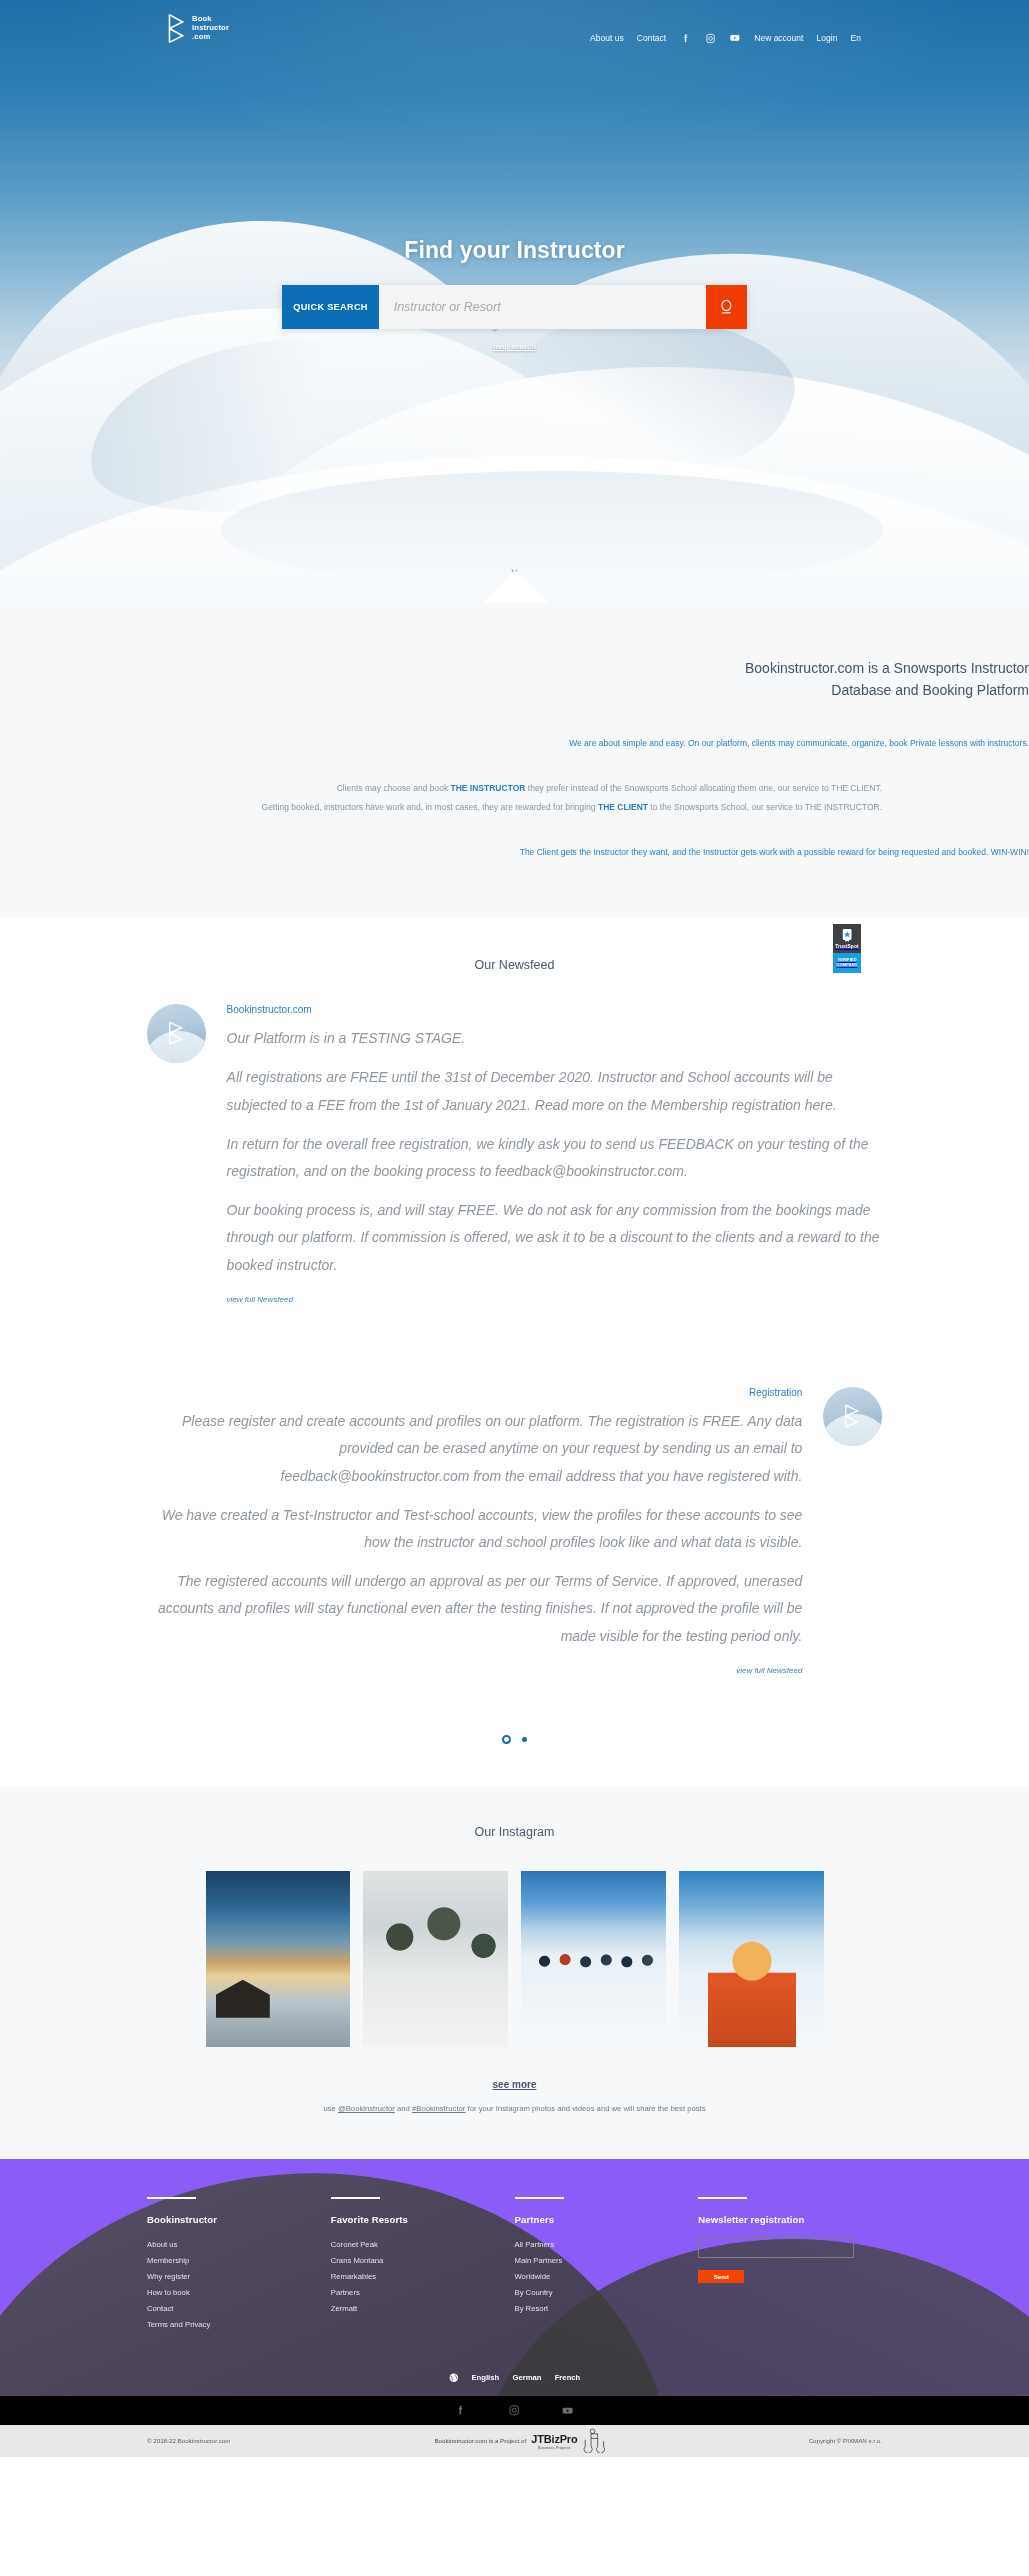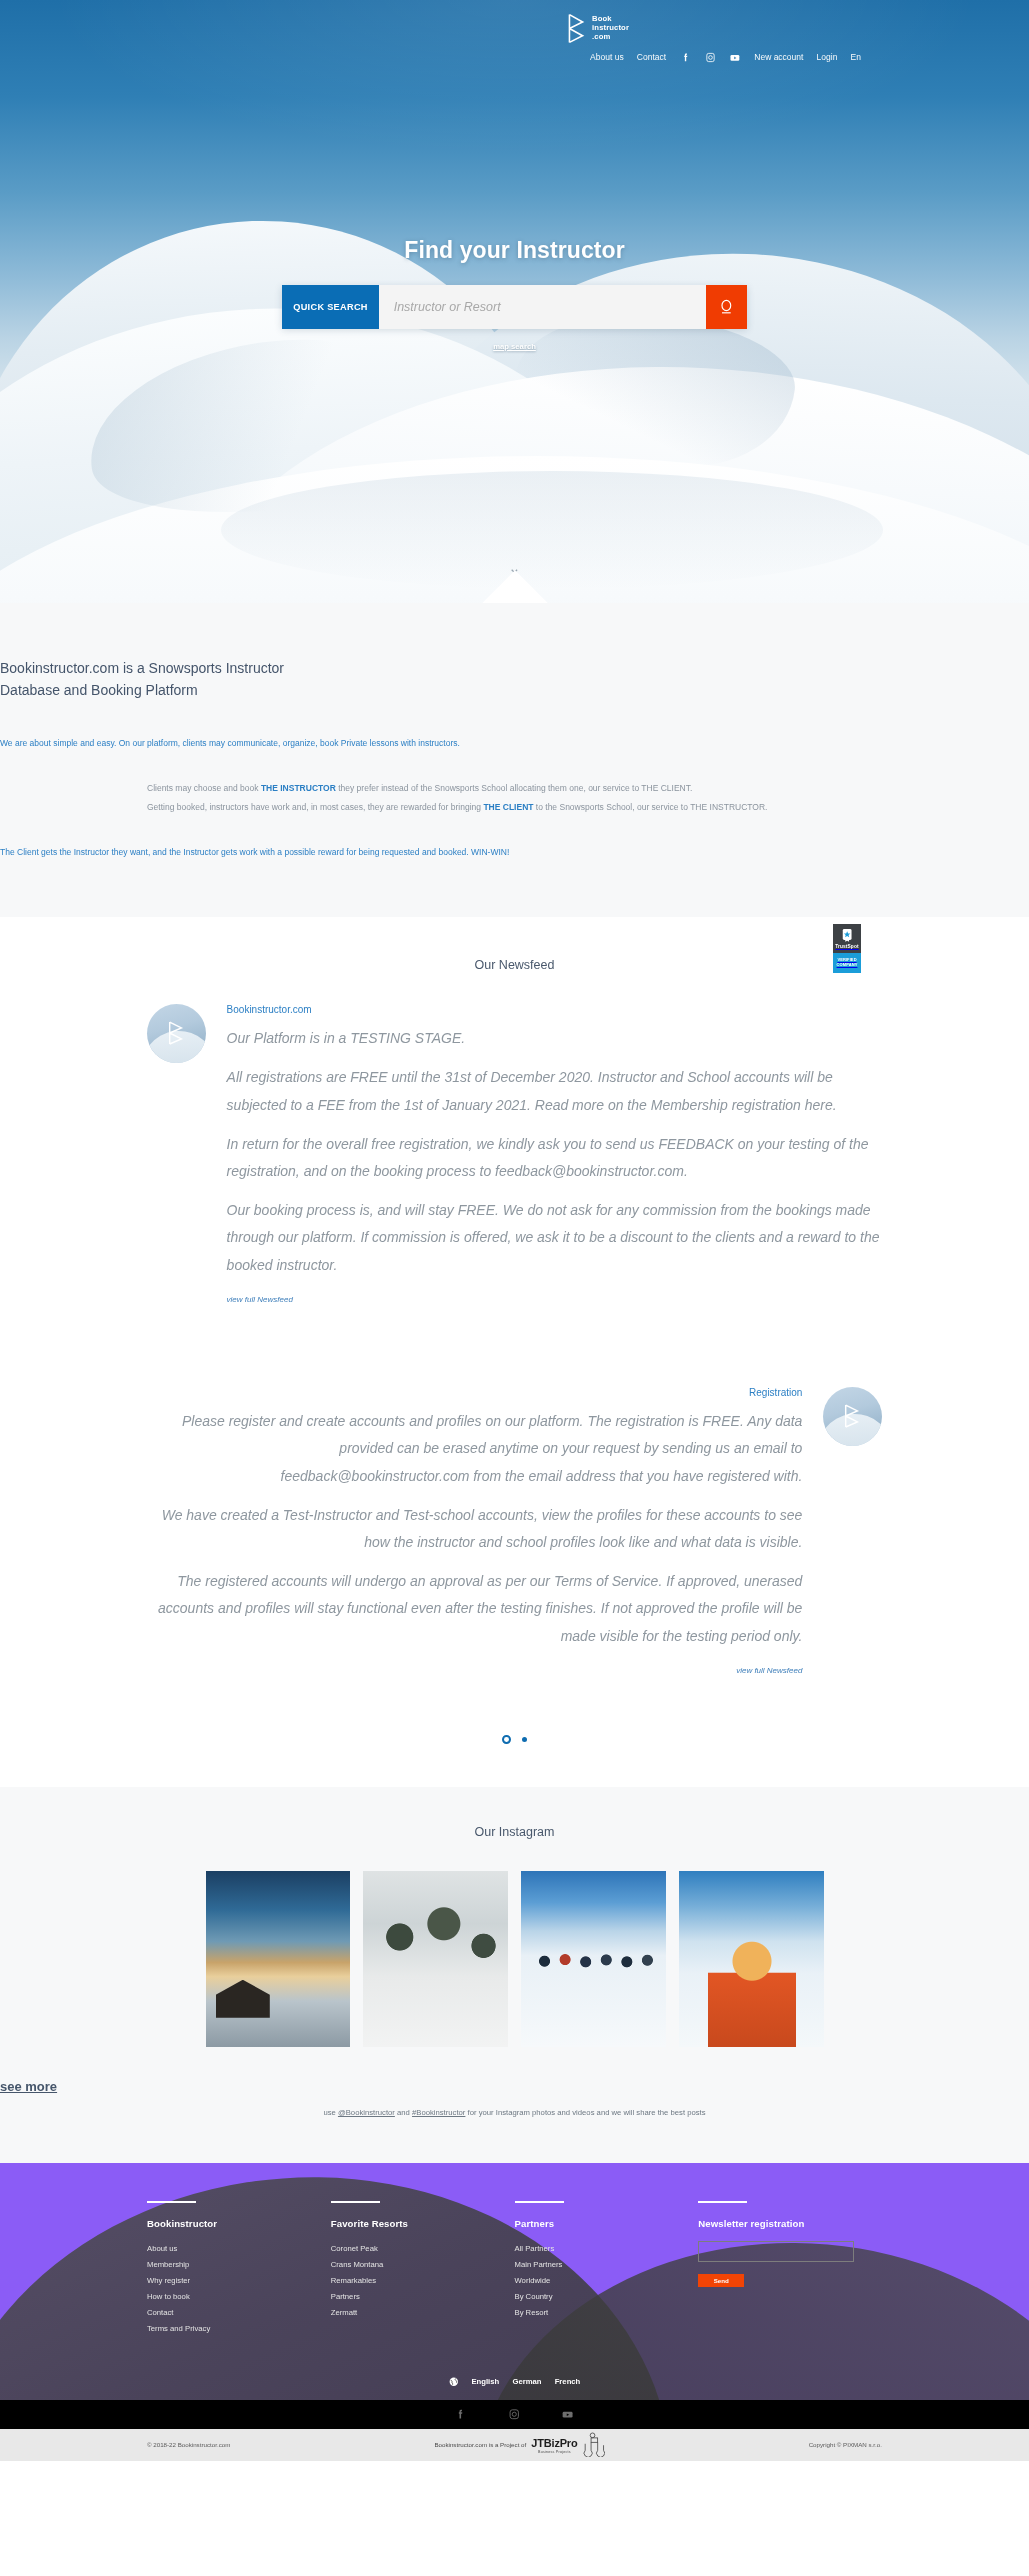--- a/index.html
+++ b/index.html
@@ -70,22 +70,21 @@
     border-radius: 50%;
   }
 
   
   .topnav {
     position: relative;
     z-index: 20;
     width: 1029px;
     padding: 13.2px 0 0 0;
     display: flex;
-    align-items: center;
-    flex-direction: column;
+    align-items: flex-end;
   }
   .logo {
     margin-left: 168px;
     display: flex;
     align-items: center;
     gap: 5.1px;
     text-decoration: none;
   }
   .logo-mark { width: 19px; height: 31px; display:block; }
   .logo-text {
@@ -194,21 +193,21 @@
   }
   .chev-glyph {
     position:absolute; left:50%; top: 1.5px; transform: translateX(-50%);
     color:#9aa7b2; font-size: 14.7px; line-height: 14.7px;
   }
 
   
   .intro {
     background: #f7f8f9;
     padding: 54px 0 57px 0;
-    text-align: left;
+    text-align: right;
   }
   .intro h2 {
     font-size: 14px;
     font-weight: 400;
     color: #44546a;
     line-height: 1.6;
   }
   .intro .lead {
     margin-top: 34px;
     font-size: 8.5px;
@@ -356,23 +355,23 @@
                  radial-gradient(circle at 44% 62%, #243347 0 5.1px, transparent 5.9px),
                  radial-gradient(circle at 58% 56%, #2b3a4c 0 5.1px, transparent 5.9px),
                  radial-gradient(circle at 72% 62%, #1e2d3d 0 5.1px, transparent 5.9px),
                  radial-gradient(circle at 86% 57%, #32414f 0 5.1px, transparent 5.9px); }
   .ig4 { background: linear-gradient(180deg,#2f7fc0 0%, #76aed8 20%, #cfe2ef 40%, #e9f1f7 58%, #f4f8fa 100%); }
   .ig4::after { content:""; position:absolute; left:29px; top:66px; width:88px; height:110px;
      background: radial-gradient(circle at 50% 22%, #f0b25a 0 19px, transparent 20px),
                  linear-gradient(180deg, rgba(226,86,36,0) 32%, #e25624 33%, #c8491d 100%); }
   .ig-seemore {
     display: block;
-    text-align: left;
+    text-align: center;
     margin-top: 32px;
-    font-size: 13px;
+    font-size: 10px;
     font-weight: 700;
     color: #46566b;
     text-decoration: underline;
   }
   .ig-note {
     text-align: center;
     margin-top: 14.7px;
     font-size: 7.7px;
     color: #6d7883;
   }

